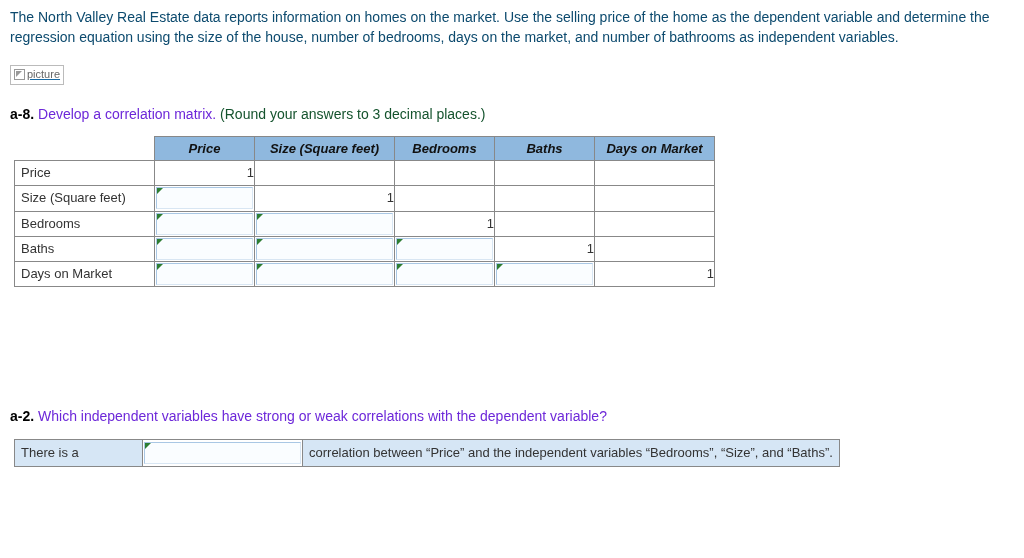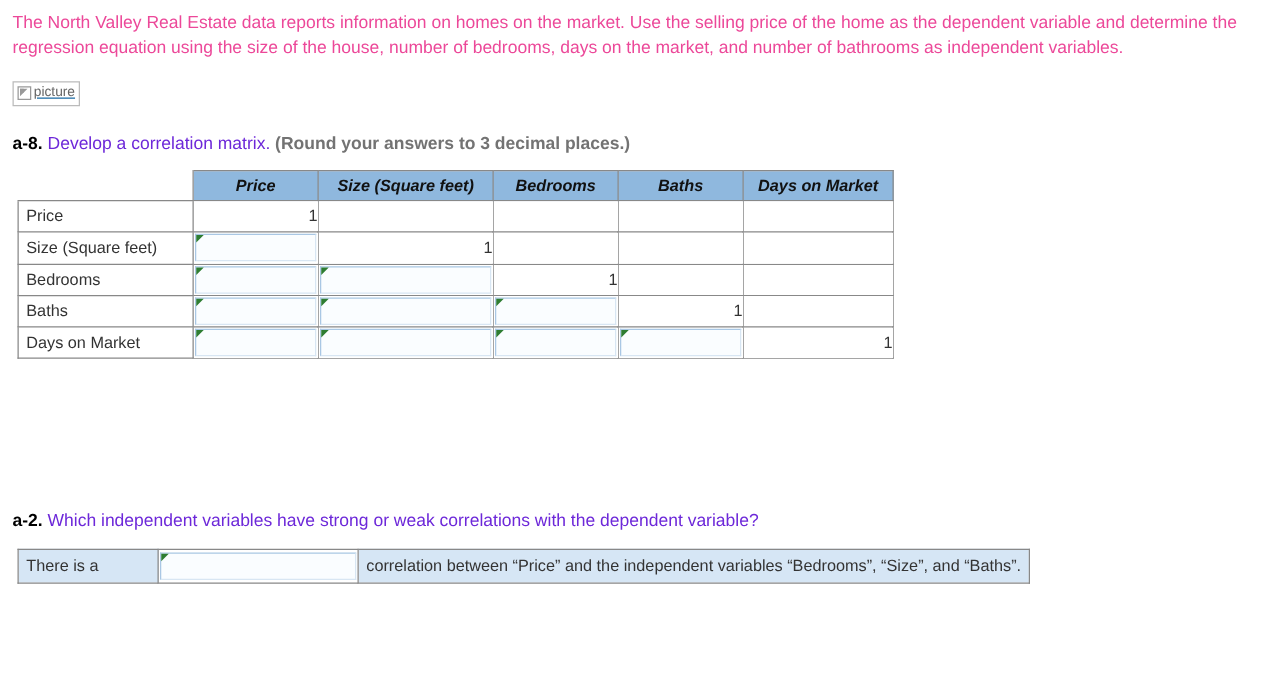--- a/index.html
+++ b/index.html
@@ -5,21 +5,21 @@
     * { box-sizing: border-box; margin: 0; padding: 0; }
     body {
       font-family: Arial, Helvetica, sans-serif;
       font-size: 14px;
       color: #333;
       padding: 8px 10px;
       line-height: 1.4;
       width: 1024px;
     }
     .intro {
-      color: #ec4899;
+      color: #0c4a6e;
       margin-bottom: 18px;
     }
     .excel-link {
       display: inline-flex;
       align-items: center;
       color: #1a6aa3;
       text-decoration: underline;
       cursor: pointer;
       margin-bottom: 20px;
       gap: 0;
@@ -40,21 +40,21 @@
       border: 1px solid #999;
       margin-right: 2px;
       position: relative;
     }
     .broken-icon::after{
       content:""; position:absolute; left:1px; top:1px;
       border:3px solid transparent; border-left-color:#999; border-top-color:#999;
     }
     .question-label { font-weight: bold; color: #000; }
     .question-text { color: #6d28d9; }
-    .round-note { font-weight: bold; color: #737373; }
+    .round-note { font-weight: normal; color: #14532d; }
     .q-row { margin-bottom: 12px; }
 
     
     table.matrix {
       border-collapse: collapse;
       margin-top: 10px;
       margin-left: 4px;
       border-radius: 11px;
     }
     table.matrix th, table.matrix td {
@@ -143,21 +143,21 @@
     }
     .dropdown-input::before {
       content: "";
       position: absolute;
       left: 0; top: 0;
       width: 0; height: 0;
       border-style: solid;
       border-width: 6px 6px 0 0;
       border-color: #2e7d32 transparent transparent transparent;
     }
-    td.lead { width: 112px; }
+    td.lead { width: 128px; }
   </style>
 </head>
 <body>
 
 
 
 <p class="intro">The North Valley Real Estate data reports information on homes on the market. Use the selling price of the home as the dependent variable and determine the regression equation using the size of the house, number of bedrooms, days on the market, and number of bathrooms as independent variables.</p>
 
 <a class="excel-link">
   <span class="broken-img">

